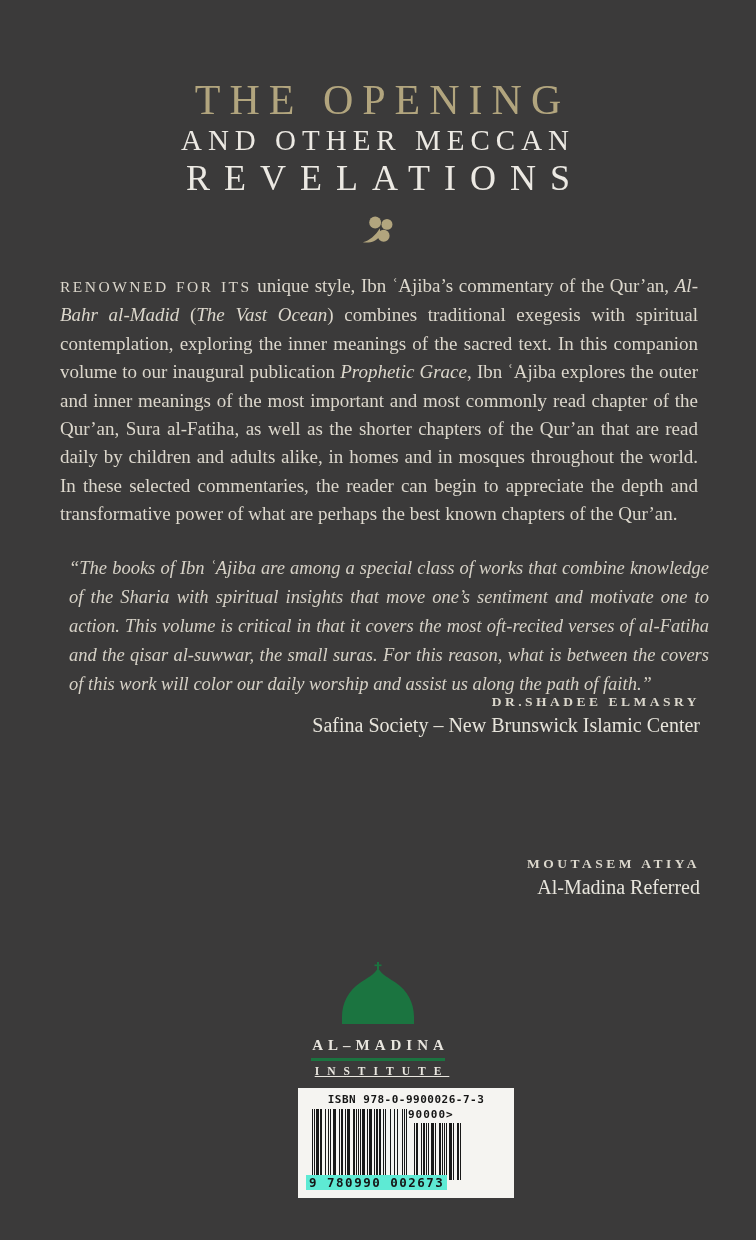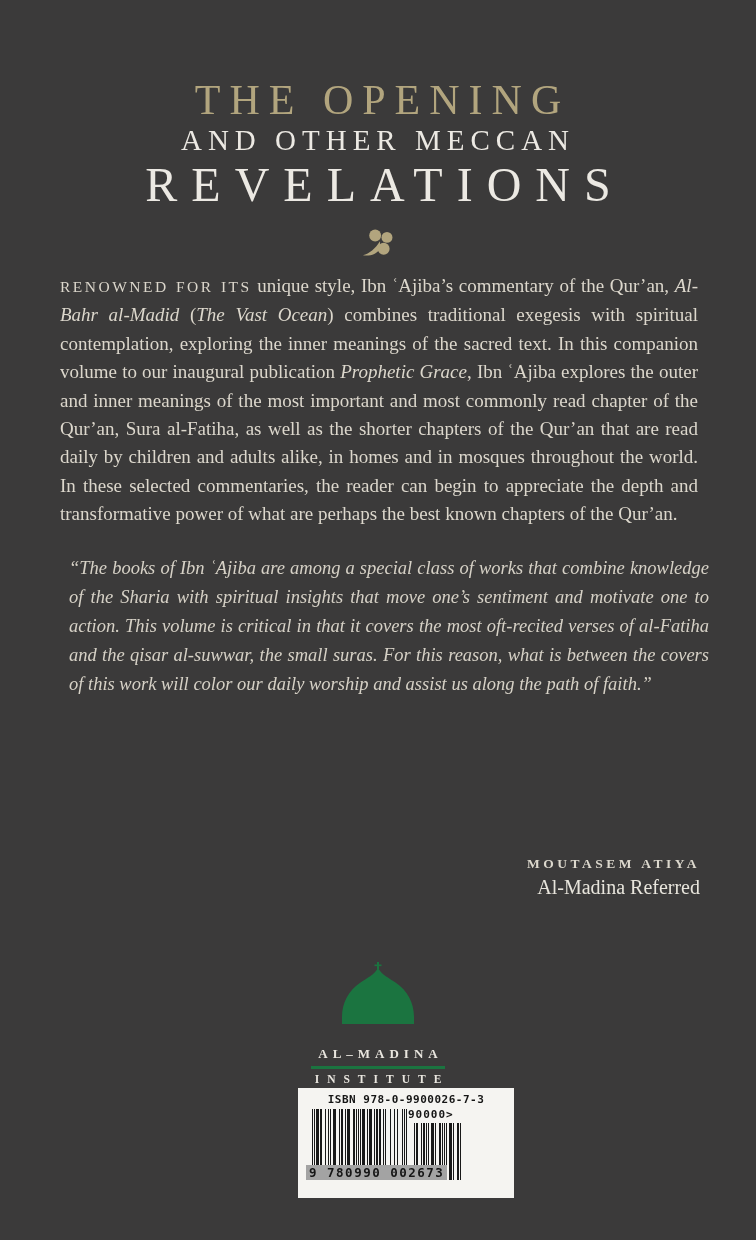--- a/index.html
+++ b/index.html
@@ -17,21 +17,21 @@
     width:756px;height:1240px;
     margin:0 auto;
     background:var(--bg);
     font-family:"Liberation Serif","DejaVu Serif",serif;
     overflow:hidden;
   }
   
   .title-block{position:absolute;top:78px;left:0;right:0;text-align:center;}
   .t1{font-size:42px;line-height:1.05;letter-spacing:9px;padding-left:9px;color:var(--gold);}
   .t2{font-size:29px;line-height:1.1;letter-spacing:6px;color:var(--title-white);margin-top:3px;}
-  .t3{font-size:48px;line-height:1.1;letter-spacing:14px;padding-left:14px;color:var(--title-white);margin-top:2px;}
+  .t3{font-size:36px;line-height:1.1;letter-spacing:14px;padding-left:14px;color:var(--title-white);margin-top:2px;}
   .ornament{margin-top:15px;color:var(--gold);line-height:0;}
   
   .description{
     position:absolute;top:272px;left:60px;width:638px;
     font-size:19px;line-height:28.4px;text-align:justify;
     color:var(--body-text);
   }
   .run-smallcaps{font-size:15.5px;letter-spacing:2.5px;margin-top:45px;}
   .run-italic{font-style:italic;}
   
@@ -43,38 +43,38 @@
   #q1{top:554px;}
   #q2{top:762px;}
   .attr{position:absolute;right:56px;text-align:right;}
   #attr1{top:694px;}
   #attr2{top:856px;}
   .attr-name{font-weight:700;font-size:13.5px;letter-spacing:3.5px;color:#dcd8cd;}
   .attr-org{font-size:20px;color:#e8e5dc;margin-top:4px;}
   
   .logo{position:absolute;top:962px;left:0;right:0;text-align:center;color:var(--green);}
   .logo svg{display:block;margin:0 auto;}
-  .logo-name1{font-size:13px;font-weight:700;letter-spacing:5px;padding-left:5px;color:#e9e6df;margin-top:20px;}
+  .logo-name1{font-size:15px;font-weight:700;letter-spacing:5px;padding-left:5px;color:#e9e6df;margin-top:11px;}
   .logo-rule{width:134px;height:3px;background:var(--green);margin:4px auto 4px;}
-  .logo-name2{font-size:11.5px;font-weight:700;letter-spacing:8px;padding-left:8px;color:#e9e6df;}
+  .logo-name2{font-size:11.5px;font-weight:700;letter-spacing:8px;padding-left:8px;color:#e9e6df;text-decoration:underline;}
   
   .barcode{
     position:absolute;left:298px;top:1088px;width:216px;height:110px;
     background:#f5f4f1;
     font-family:"DejaVu Sans Mono","Liberation Mono",monospace;
     color:#161616;
   }
   .isbn-line{position:absolute;top:5px;left:0;right:0;text-align:center;
     font-size:11px;font-weight:700;letter-spacing:0.5px;}
   .bars-main{position:absolute;left:14px;top:21px;width:95px;height:71px;}
   .bars-supp{position:absolute;left:115px;top:35px;width:48px;height:57px;}
   .bar{position:absolute;top:0;bottom:0;background:#181818;}
   .supp-num{position:absolute;left:110px;top:20px;width:62px;text-align:left;
     font-size:11px;font-weight:700;letter-spacing:1px;}
-  .digits{position:absolute;left:8px;bottom:18px;background:#a3a3a3;
+  .digits{position:absolute;left:8px;bottom:8px;background:#5eead4;
     font-size:12.5px;font-weight:700;letter-spacing:1.5px;padding:0 3px;}
 </style>
 </head>
 <body>
 
 <div class="page">
 
   <header class="title-block">
     <div class="t1">THE OPENING</div>
     <div class="t2">AND OTHER MECCAN</div>
@@ -86,20 +86,24 @@
         <circle cx="24" cy="23" r="6.3"></circle>
         <path d="M20,15 C15,23 9,28 2,30 C10,31 16,29 20.5,23 Z"></path>
       </svg>
     </div>
   </header>
 
   <p class="description" id="desc"><span class="run-smallcaps">RENOWNED FOR ITS</span><span class="run-normal"> unique style, Ibn ʿAjiba’s commentary of the Qur’an, </span><span class="run-italic">Al-Bahr al-Madid</span><span class="run-normal"> (</span><span class="run-italic">The Vast Ocean</span><span class="run-normal">) combines traditional exegesis with spiritual contemplation, exploring the inner meanings of the sacred text. In this companion volume to our inaugural publication </span><span class="run-italic">Prophetic Grace</span><span class="run-normal">, Ibn ʿAjiba explores the outer and inner meanings of the most important and most commonly read chapter of the Qur’an, Sura al-Fatiha, as well as the shorter chapters of the Qur’an that are read daily by children and adults alike, in homes and in mosques throughout the world. In these selected commentaries, the reader can begin to appreciate the depth and transformative power of what are perhaps the best known chapters of the Qur’an.</span></p>
 
   <p class="quote" id="q1">“The books of Ibn ʿAjiba are among a special class of works that combine knowledge of the Sharia with spiritual insights that move one’s sentiment and motivate one to action. This volume is critical in that it covers the most oft-recited verses of al-Fatiha and the qisar al-suwwar, the small suras. For this reason, what is between the covers of this work will color our daily worship and assist us along the path of faith.”</p>
 
+  <div class="attr" id="attr1">
+    <div class="attr-name">DR.SHADEE ELMASRY</div>
+    <div class="attr-org">Safina Society – New Brunswick Islamic Center</div>
+  </div>
 
 
   <div class="attr" id="attr2">
     <div class="attr-name">MOUTASEM ATIYA</div>
     <div class="attr-org">Al-Madina Referred</div>
   </div>
 
   <div class="logo">
     <svg class="dome" width="82" height="64" viewBox="0 0 82 64" fill="currentColor" aria-hidden="true">
       <rect x="40" y="0" width="2" height="7"></rect>

